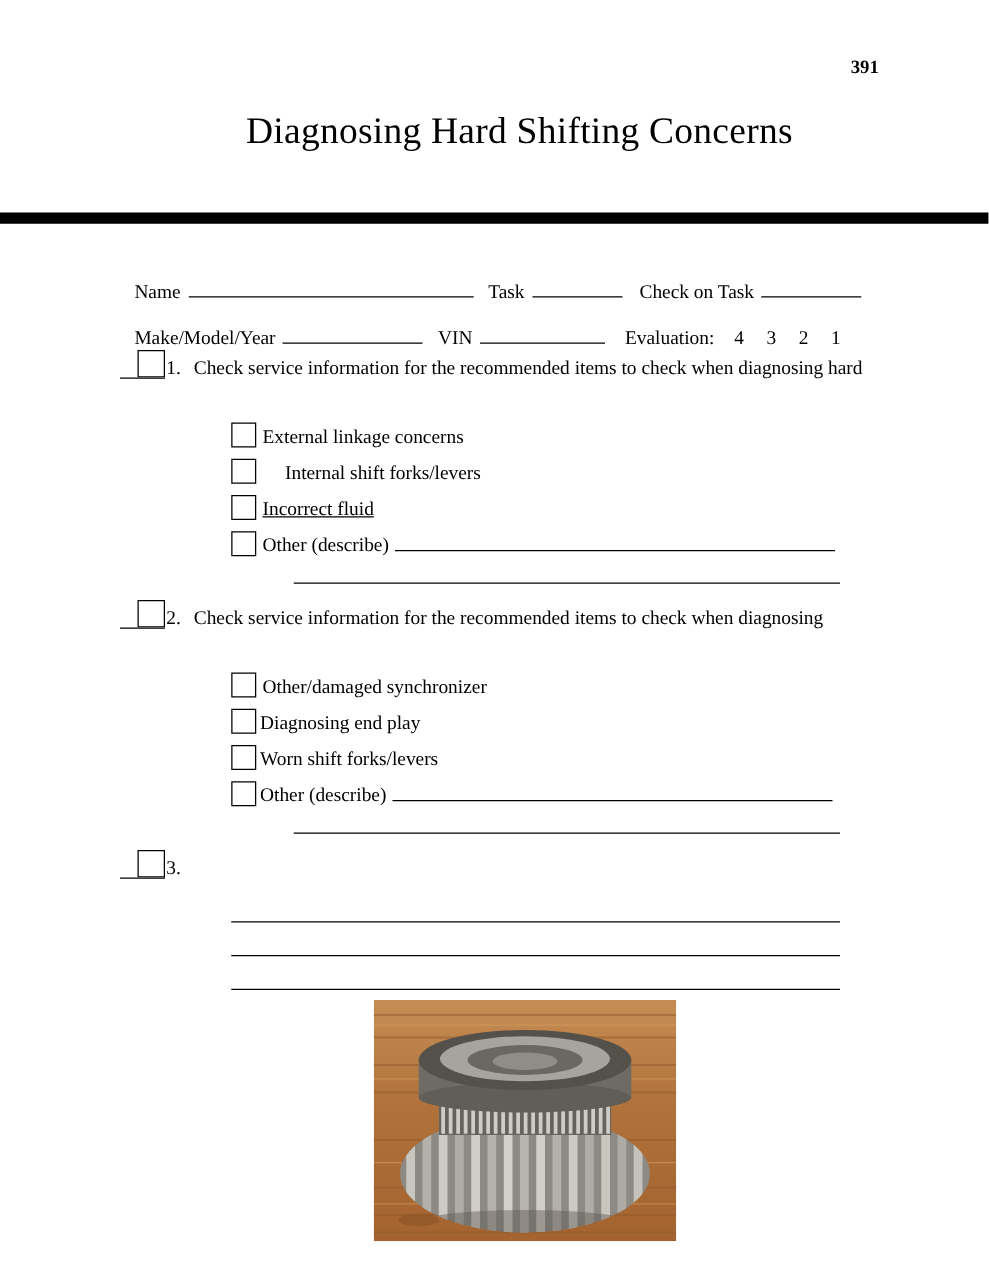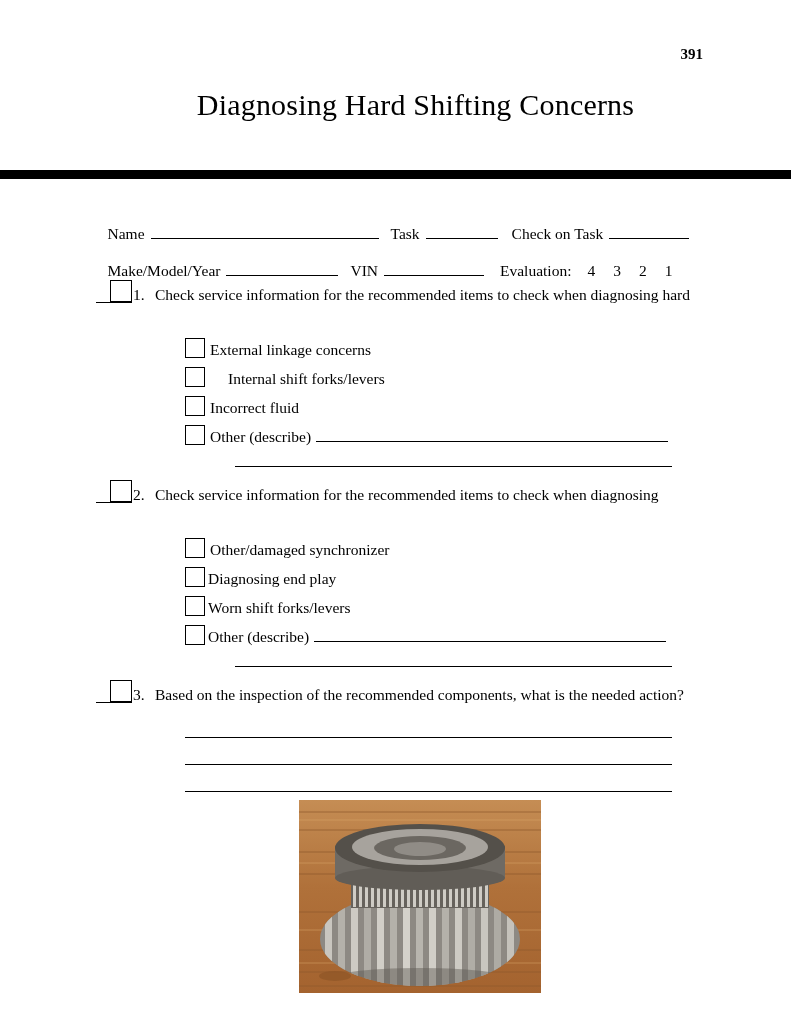--- a/index.html
+++ b/index.html
@@ -52,21 +52,21 @@
     <span class="abs b" style="left:133px; top:6px;">1.</span>
     <div class="abs line" style="left:155px; top:6px;">Check service information for the recommended items to check when diagnosing hard</div>
 
     <span class="optbox" style="left:185px; top:58px;"></span>
     <div class="abs line" style="left:210px; top:61px;">External linkage concerns</div>
 
     <span class="optbox" style="left:185px; top:87px;"></span>
     <div class="abs line" style="left:228px; top:90px;">Internal shift forks/levers</div>
 
     <span class="optbox" style="left:185px; top:116px;"></span>
-    <div class="abs line" style="left:210px; top:119px;">Incorrect fluid</div>
+    <div class="abs line" style="left:210px; top:119px;text-decoration:underline;">Incorrect fluid</div>
 
     <span class="optbox" style="left:185px; top:145px;"></span>
     <div class="abs line" style="left:210px; top:148px;"><span>Other (describe)</span><span class="blank" style="width:352px; margin-left:5px;"></span></div>
 
     <div class="ansline" style="left:235px; top:186px; width:437px;"></div>
   </div>
 
   <div class="abs" style="left:0; top:480px; width:791px; height:200px;">
     <span class="qcheck" style="left:96px; top:0;">
         <span class="box"></span>
@@ -87,21 +87,20 @@
     <div class="abs line" style="left:208px; top:148px;"><span>Other (describe)</span><span class="blank" style="width:352px; margin-left:5px;"></span></div>
 
     <div class="ansline" style="left:235px; top:186px; width:437px;"></div>
   </div>
 
   <div class="abs" style="left:0; top:680px; width:791px; height:130px;">
     <span class="qcheck" style="left:96px; top:0;">
         <span class="box"></span>
       </span>
     <span class="abs b" style="left:133px; top:6px;">3.</span>
-    <div class="abs line" style="left:155px; top:6px;">Based on the inspection of the recommended components, what is the needed action?</div>
 
     <div class="ansline" style="left:185px; top:57px; width:487px;"></div>
     <div class="ansline" style="left:185px; top:84px; width:487px;"></div>
     <div class="ansline" style="left:185px; top:111px; width:487px;"></div>
   </div>
 
   <div class="photo">
     <svg width="242" height="193" viewBox="0 0 242 193" xmlns="http://www.w3.org/2000/svg">
       <defs>
         <linearGradient id="wood" x1="0" y1="0" x2="0" y2="1">

